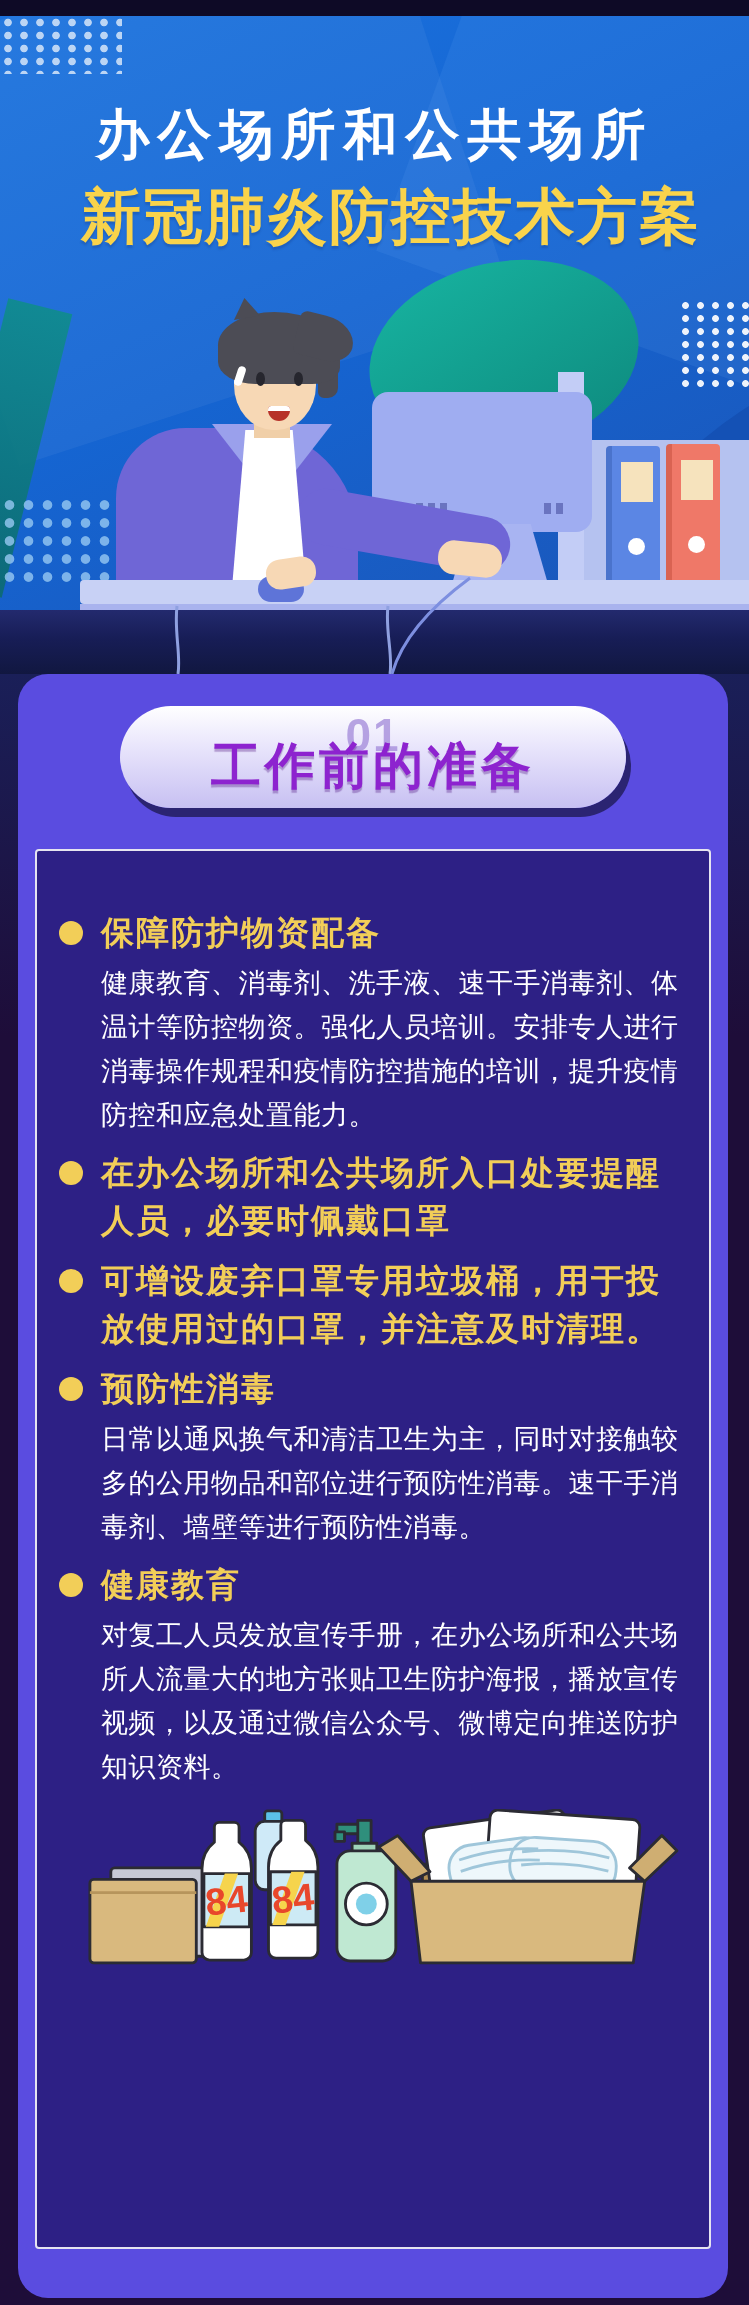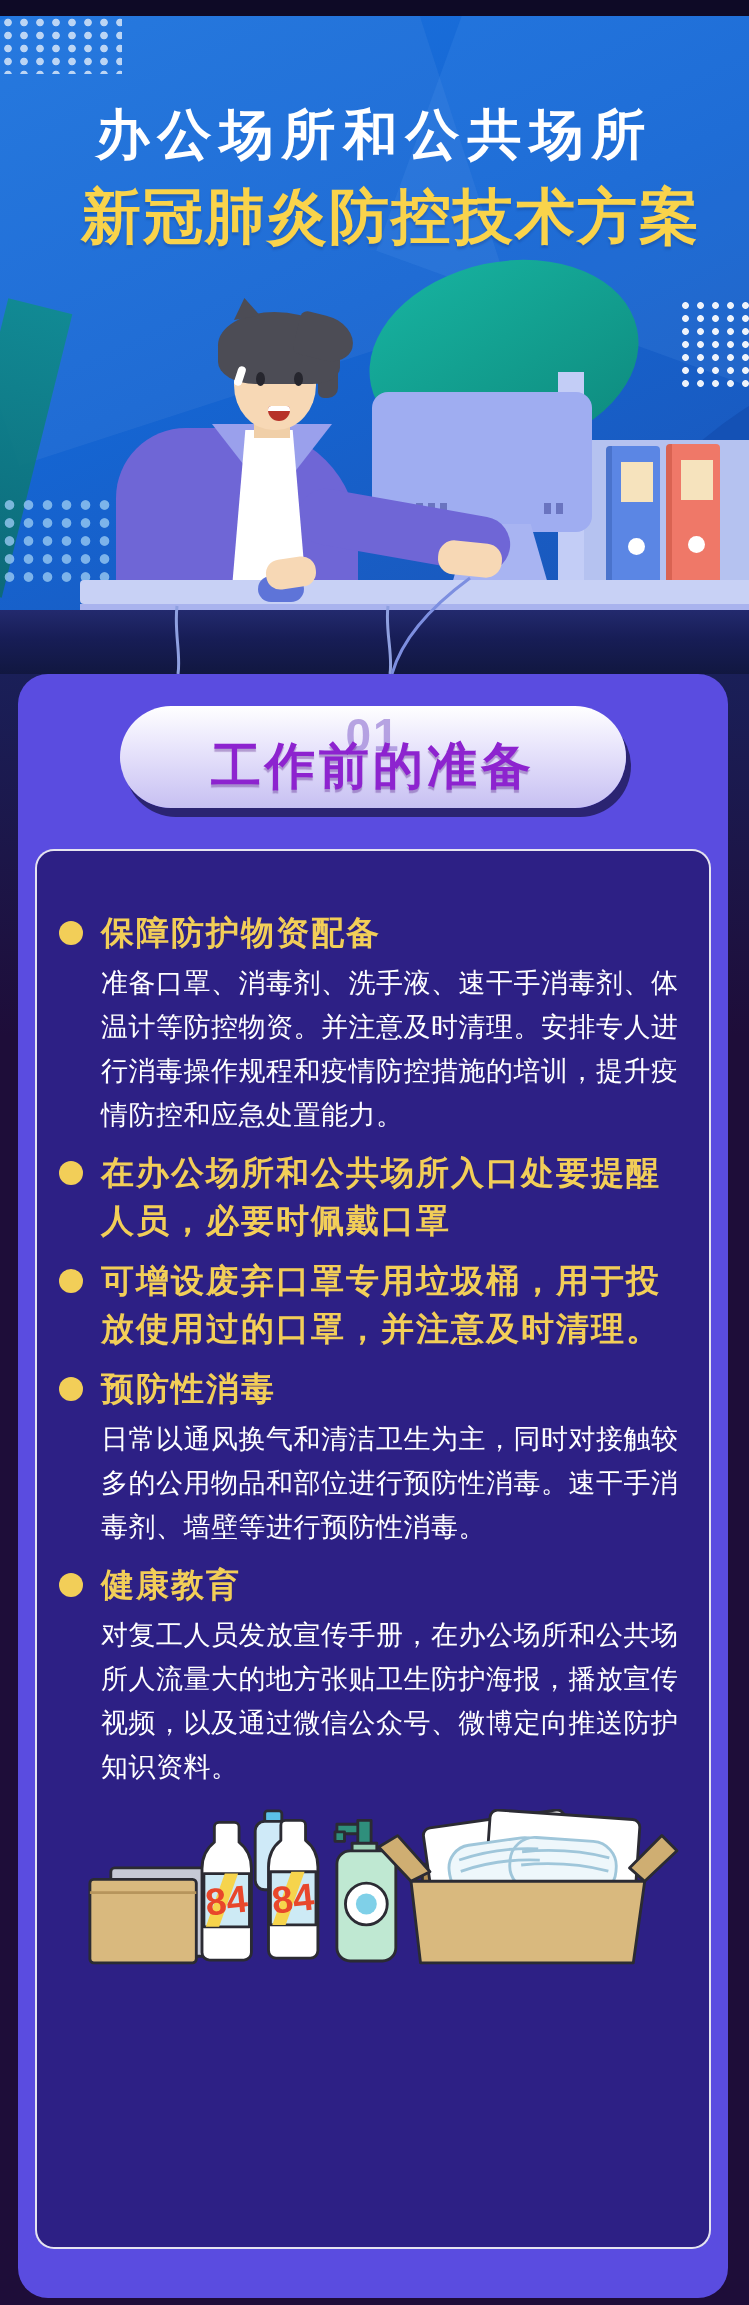--- a/index.html
+++ b/index.html
@@ -103,21 +103,21 @@
   .badge-pill { position:absolute; left:50%; transform:translateX(-50%); top:32px; width:506px; height:102px;
                 border-radius:60px; background:linear-gradient(180deg,#ffffff 0%,#e6e2fb 45%,#c7c0f2 100%);
                 box-shadow:5px 9px 0 #2b2472; }
   .badge-num { position:absolute; left:0; top:2px; width:100%; text-align:center;
                font-size:46px; font-weight:900; color:#a78fdc; opacity:.8; letter-spacing:2px; }
   .badge-text { position:absolute; left:0; bottom:8px; width:100%; text-align:center;
                 font-size:50px; font-weight:900; color:#8d23cf; letter-spacing:4px;
                 text-shadow:0 3px 1px rgba(80,20,130,.35); }
 
   .inner-panel { position:absolute; left:17px; top:175px; width:676px; height:1400px;
-                 background:#2d2085; border:2px solid rgba(255,255,255,.88); border-radius:19px;
+                 background:#2d2085; border:2px solid rgba(255,255,255,.88); border-radius:4px;
                  overflow:hidden; }
   .sections { padding:58px 14px 0 22px; }
   .section { margin-bottom:12px; }
   .sec-head { display:flex; align-items:flex-start; gap:18px; }
   .bullet { flex:none; width:24px; height:24px; border-radius:50%; background:#f2ce58; margin-top:12px; }
   .sec-title { font-size:33px; line-height:48px; font-weight:800; color:#f2ce58; letter-spacing:2px; }
   .sec-body { margin:4px 0 0 42px; font-size:27px; line-height:44px; color:#ffffff; letter-spacing:.5px; }
 
   .supplies-svg { display:block; margin:20px auto 0; }
 </style>
@@ -205,21 +205,21 @@
     </div>
 
     <div class="inner-panel">
       <div class="sections">
 
         <div class="section">
           <div class="sec-head">
             <span class="bullet"></span>
             <div class="sec-title">保障防护物资配备</div>
           </div>
-          <p class="sec-body">准备口罩、消毒剂、洗手液、速干手消毒剂、体温计等防控物资。并注意及时清理。安排专人进行消毒操作规程和疫情防控措施的培训，提升疫情防控和应急处置能力。</p>
+          <p class="sec-body">健康教育、消毒剂、洗手液、速干手消毒剂、体温计等防控物资。强化人员培训。安排专人进行消毒操作规程和疫情防控措施的培训，提升疫情防控和应急处置能力。</p>
         </div>
 
         <div class="section">
           <div class="sec-head">
             <span class="bullet"></span>
             <div class="sec-title">在办公场所和公共场所入口处要提醒人员，必要时佩戴口罩</div>
           </div>
         </div>
 
         <div class="section">

